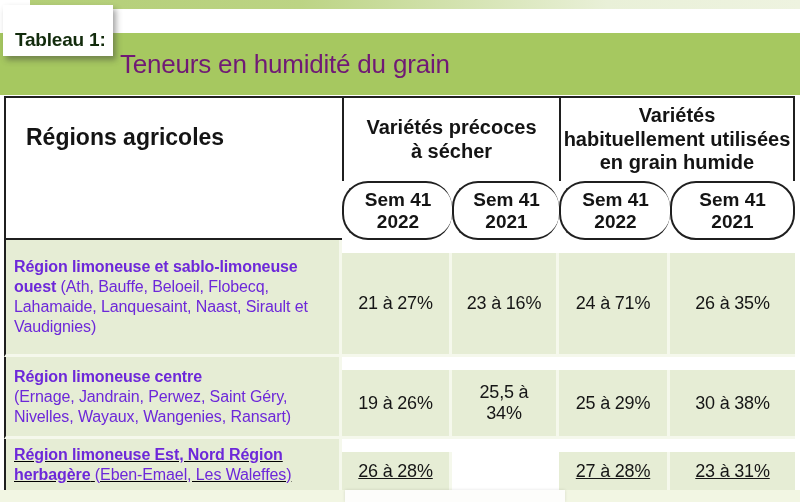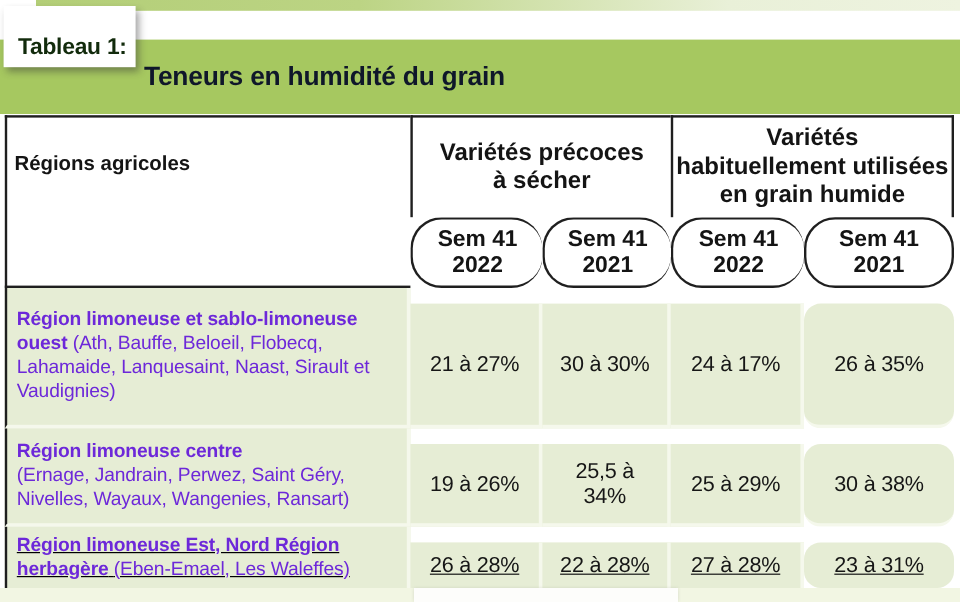--- a/index.html
+++ b/index.html
@@ -11,54 +11,54 @@
   *{box-sizing:border-box;margin:0;padding:0;}
   html,body{background:#fff;}
   body{font-family:"Liberation Sans",sans-serif;}
   #stage{position:relative;width:800px;height:502px;background:#fff;overflow:hidden;}
 
   .topstrip{position:absolute;left:30px;top:0;width:770px;height:9px;
     background:linear-gradient(to right,#b3ce77 0%,#bcd484 35%,#e9f0d8 75%,#eef3e0 100%);}
 
   .titlebar{position:absolute;left:0;top:33px;width:800px;height:62px;background:var(--bar);
     display:flex;align-items:center;padding-left:120px;}
-  .titlebar .title{font-weight:bold;font-size:22px;letter-spacing:-0.2px;color:#0f172a;}
+  .titlebar .title{font-weight:normal;font-size:26px;letter-spacing:-0.2px;color:#701a75;}
 
   .tabbox{position:absolute;left:3px;top:5px;width:110px;height:51px;background:#fff;
     box-shadow:3px 4px 6px rgba(50,50,50,.45);display:flex;align-items:flex-end;
     padding:0 0 5px 12px;z-index:3;}
   .tabbox .tablabel{font-weight:bold;font-size:19px;letter-spacing:-0.2px;color:#122b0c;}
 
   .tbl{position:absolute;left:4px;top:96px;display:grid;
     grid-template-columns:338px 110px 107px 111px 125px;
     grid-template-rows:85px 59px 117px 82px 51px;}
 
   .hcell{background:#fff;border-top:2px solid var(--bd);border-left:2px solid var(--bd);
     display:flex;align-items:center;justify-content:center;text-align:center;
     font-weight:bold;color:#141414;white-space:pre-line;}
   .hcell.rt{border-right:2px solid var(--bd);}
   .hcell.bt{border-bottom:2px solid var(--bd);}
 
   .regions-hdr{grid-column:1;grid-row:1/3;justify-content:flex-start;text-align:left;
-    padding:0 8px 62px 6px;font-size:17px;white-space:normal;}
+    padding:0 8px 62px 20px;font-size:23px;white-space:normal;}
   .grp{font-size:20px;line-height:1.18;padding:2px;}
   .grp1{grid-column:2/4;grid-row:1;}
   .grp2{grid-column:4/6;grid-row:1;}
   .sub{font-size:19px;line-height:1.15;grid-row:2;border-radius:26px;}
 
   .rcell{background:var(--cell);border-left:2px solid var(--bd);
     border-right:3px solid var(--gap);border-bottom:3px solid var(--gap);
     display:flex;align-items:center;padding:4px 8px 4px 8px;}
   .rtext{font-size:16px;line-height:20px;letter-spacing:-0.1px;color:#6d28d9;}
   .rtext b{letter-spacing:-0.1px;}
 
   .vcell{background:var(--cell);border-right:3px solid var(--gap);border-bottom:3px solid var(--gap);
     display:flex;align-items:center;justify-content:center;text-align:center;
     font-size:18px;letter-spacing:-0.2px;color:#161616;white-space:pre-line;margin-top:13px;}
-  .no-r{border-right:none;border-radius:14px;}
+  .no-r{border-right:none;}
   .no-b{border-bottom:none;text-decoration:underline;}
 
   .bottomstrip{position:absolute;left:0;top:490px;width:800px;height:12px;background:#f2f6e3;}
   .bottombox{position:absolute;left:345px;top:490px;width:220px;height:12px;background:#fdfdfb;
     box-shadow:0 0 3px rgba(0,0,0,.12);}
 </style>
 </head>
 <body>
 
 <div id="stage">
@@ -88,38 +88,37 @@
 2021</div>
     <div class="hcell sub bt" style="grid-column:4">Sem 41
 2022</div>
     <div class="hcell sub bt rt" style="grid-column:5">Sem 41
 2021</div>
 
     <div class="rcell" style="grid-row:3;grid-column:1">
       <div class="rtext"><b>Région limoneuse et sablo-limoneuse ouest</b> <span>(Ath, Bauffe, Beloeil, Flobecq, Lahamaide, Lanquesaint, Naast, Sirault et Vaudignies)</span></div>
     </div>
     <div class="vcell" style="grid-row:3;grid-column:2">21 à 27%</div>
-    <div class="vcell" style="grid-row:3;grid-column:3">30 à 30%</div>
-    <div class="vcell" style="grid-row:3;grid-column:4">24 à 17%</div>
+    <div class="vcell" style="grid-row:3;grid-column:3">23 à 16%</div>
+    <div class="vcell" style="grid-row:3;grid-column:4">24 à 71%</div>
     <div class="vcell no-r" style="grid-row:3;grid-column:5">26 à 35%</div>
 
     <div class="rcell" style="grid-row:4;grid-column:1">
       <div class="rtext"><b>Région limoneuse centre</b><br><span>(Ernage, Jandrain, Perwez, Saint Géry, Nivelles, Wayaux, Wangenies, Ransart)</span></div>
     </div>
     <div class="vcell" style="grid-row:4;grid-column:2">19 à 26%</div>
     <div class="vcell" style="grid-row:4;grid-column:3">25,5 à
 34%</div>
     <div class="vcell" style="grid-row:4;grid-column:4">25 à 29%</div>
     <div class="vcell no-r" style="grid-row:4;grid-column:5">30 à 38%</div>
 
     <div class="rcell no-b" style="grid-row:5;grid-column:1">
       <div class="rtext"><b>Région limoneuse Est, Nord Région herbagère</b> <span>(Eben-Emael, Les Waleffes)</span></div>
     </div>
     <div class="vcell no-b" style="grid-row:5;grid-column:2">26 à 28%</div>
-    <div class="vcell no-b" style="grid-row:5;grid-column:3">22 à 28%</div>
     <div class="vcell no-b" style="grid-row:5;grid-column:4">27 à 28%</div>
     <div class="vcell no-r no-b" style="grid-row:5;grid-column:5">23 à 31%</div>
 
   </div>
 
   <div class="bottomstrip"></div>
   <div class="bottombox"></div>
 
 </div>
 

